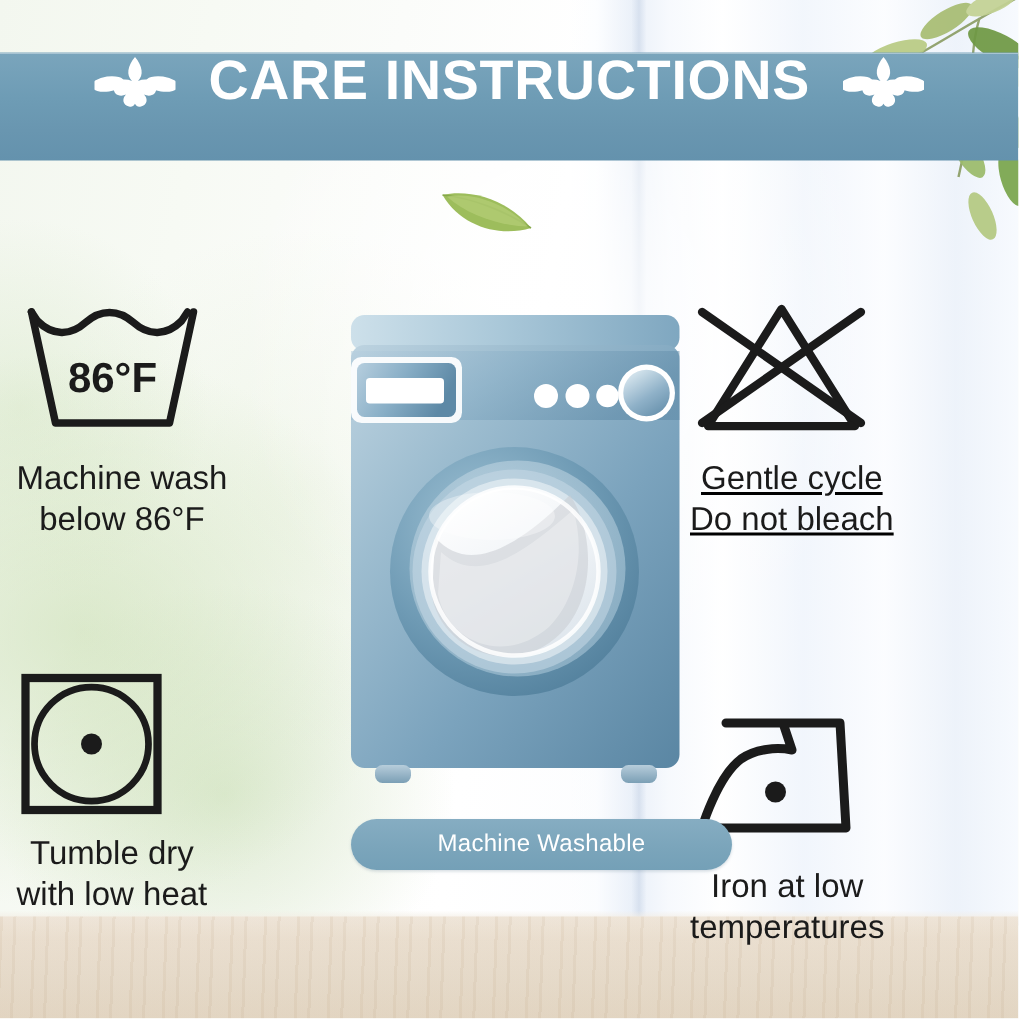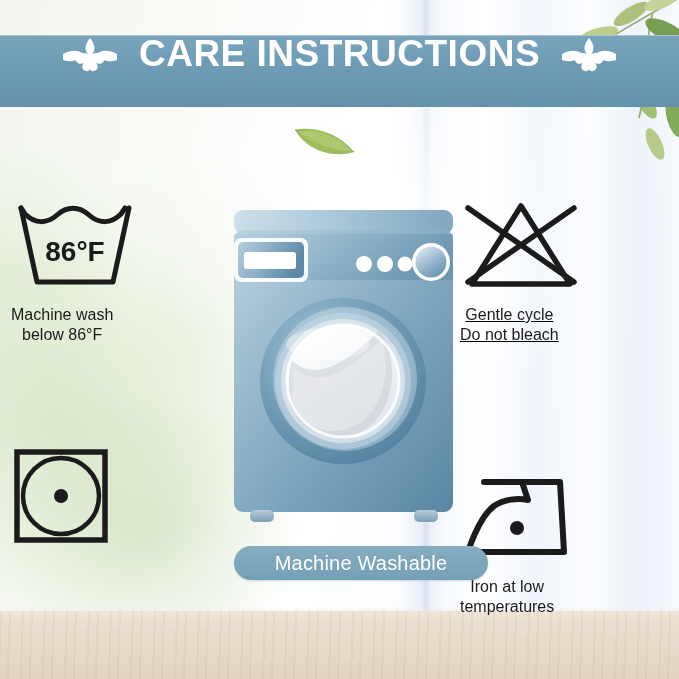--- a/index.html
+++ b/index.html
@@ -100,42 +100,42 @@
     display: flex;
     flex-direction: column;
     align-items: flex-start;
   }
   .care-item .symbol { height: 100px; display: flex; align-items: center; justify-content: center; }
   .care-item .symbol svg { display: block; }
   .care-label {
     margin-top: 9px;
     text-align: center;
     color: #1b1b1b;
-    font-size: 16px;
+    font-size: 22px;
     line-height: 1.24;
     white-space: pre-line;
   }
   #care-wash   { left: 11px;  top: 196px; }
   #care-bleach { left: 460px; top: 196px; text-decoration: underline; }
   #care-dry    { left: 11px;  top: 446px; }
   #care-iron   { left: 460px; top: 468px; }
 
   
   .washer { position: absolute; left: 232px; top: 208px; width: 223px; height: 330px; }
   .washer svg { width: 100%; height: 100%; display: block; }
 
   
   .pill {
     position: absolute; left: 234px; top: 546px;
     width: 254px; height: 34px;
     border-radius: 17px;
     background: linear-gradient(180deg, #86adc2 0%, #7ba5bb 55%, #74a0b7 100%);
     display: flex; align-items: center; justify-content: center;
     color: #ffffff;
-    font-size: 20px;
+    font-size: 16px;
     letter-spacing: 0.2px;
     box-shadow: 0 1px 2px rgba(90,120,140,0.25);
   }
 </style>
 </head>
 <body>
 
 <div id="stage">
 
   <div class="bg-base"></div>
@@ -224,20 +224,22 @@
   </div>
 
   <div class="care-item" id="care-dry">
     <div class="symbol">
       <svg width="100" height="100" viewBox="0 0 100 100">
         <rect x="6" y="6" width="88" height="88" fill="none" stroke="#1b1b1b" stroke-width="5.5"></rect>
         <circle cx="50" cy="50" r="38" fill="none" stroke="#1b1b1b" stroke-width="4.5"></circle>
         <circle cx="50" cy="50" r="7" fill="#1b1b1b"></circle>
       </svg>
     </div>
+    <div class="care-label">Tumble dry
+with low heat</div>
   </div>
 
   <div class="care-item" id="care-iron">
     <div class="symbol">
       <svg width="122" height="92" viewBox="0 0 122 92">
         <path d="M24 10 L100 10 L104 80 L8 80 C8 80 18 46 34 34 C44 27 58 26 68 28 L62 10" fill="none" stroke="#1b1b1b" stroke-width="6" stroke-linejoin="round" stroke-linecap="round"></path>
         <circle cx="57" cy="56" r="7" fill="#1b1b1b"></circle>
       </svg>
     </div>
     <div class="care-label">Iron at low

